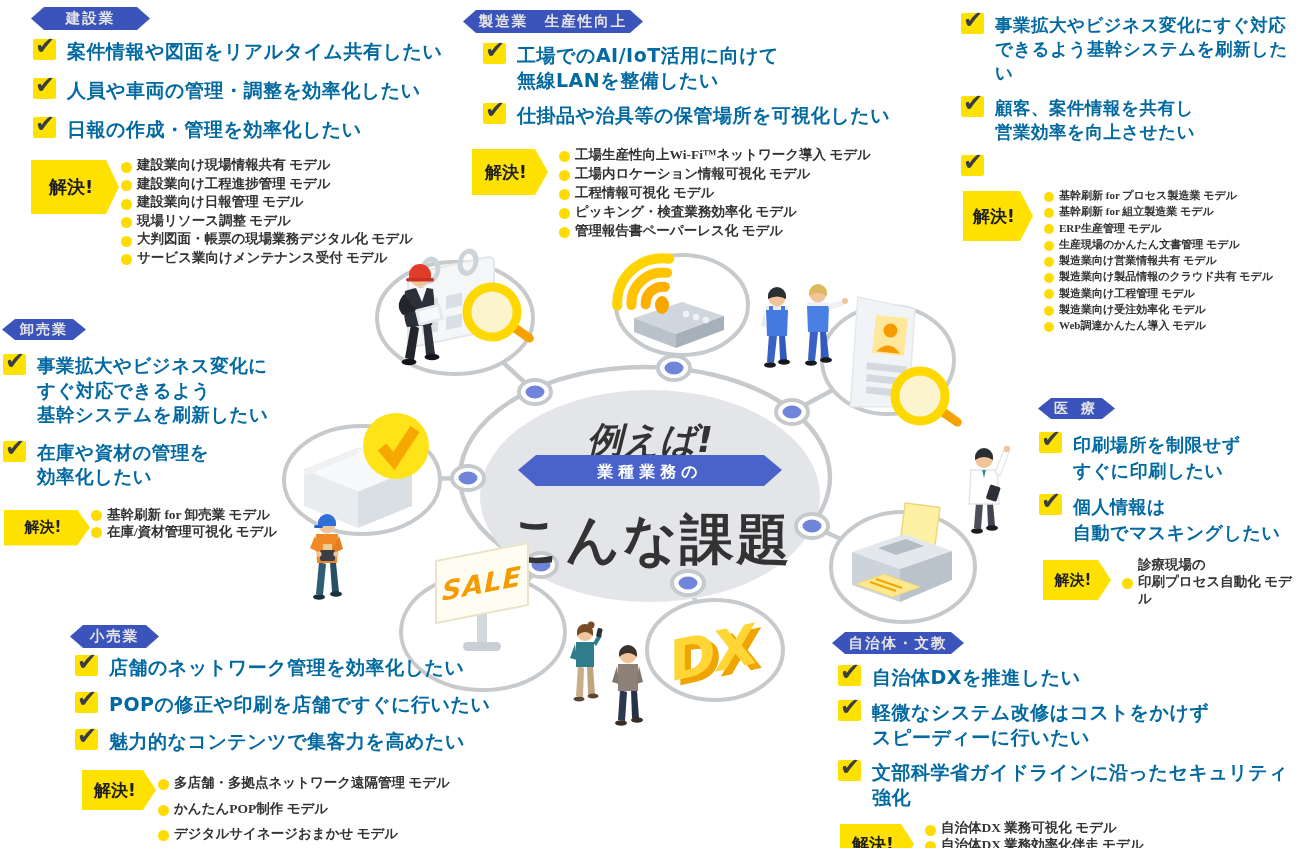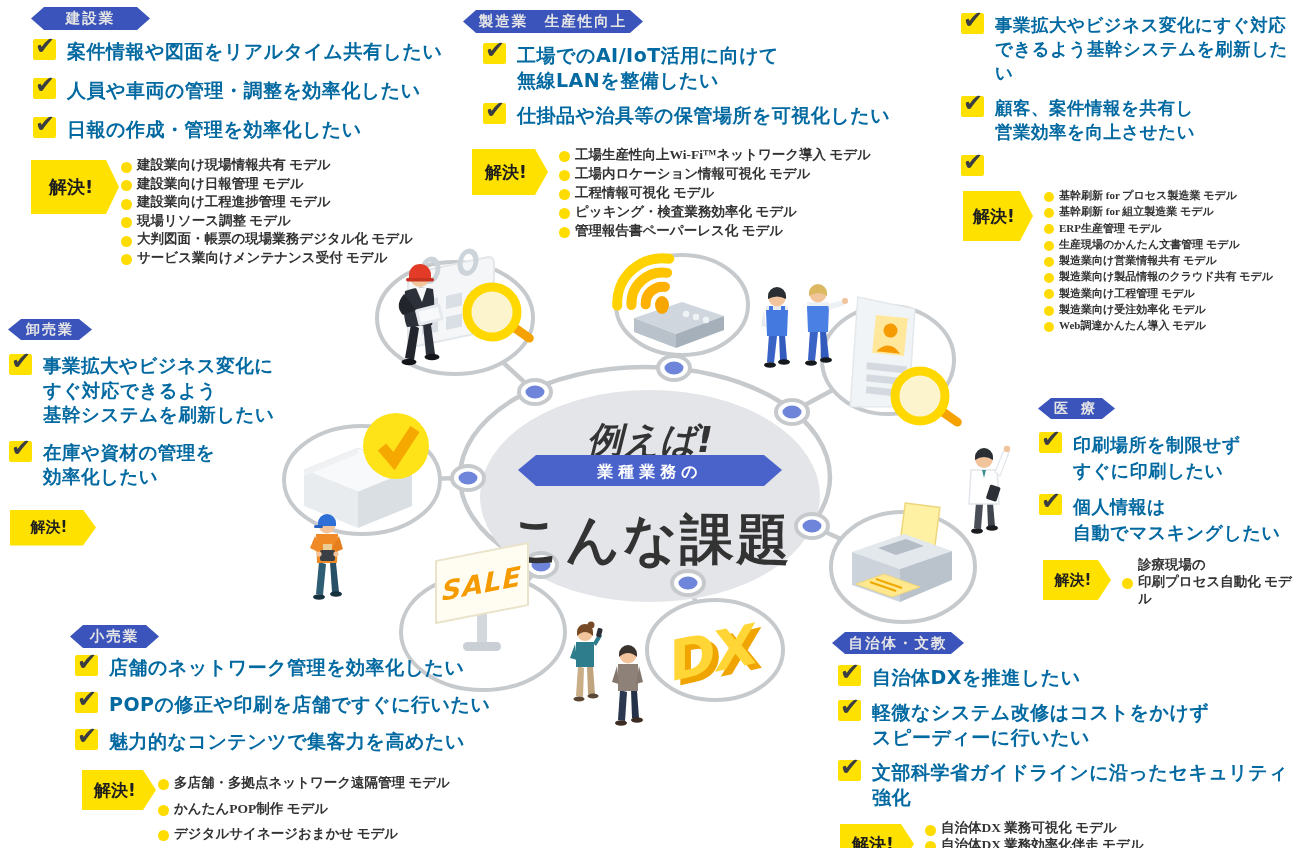--- a/index.html
+++ b/index.html
@@ -42,21 +42,21 @@
   .sec-mfginfo{left:958px;top:4px;}
   .sec-mfginfo .pill{width:216px;height:22px;}
   .sec-mfginfo .items{margin-left:3px;margin-top:9px;}
   .sec-mfginfo .itx{font-size:17.5px;line-height:24px;}
   .sec-mfginfo .item{margin-bottom:11px;}
   .sec-mfginfo .solve{margin-left:5px;margin-top:9px;}
   .sec-mfginfo .solve-label{width:62px;height:50px;}
   .sec-mfginfo .sol{font-size:11px;line-height:16.3px;}
   .sec-mfginfo .sol::before{width:10px;height:10px;margin-top:3px;}
 
-  .sec-wholesale{left:8px;top:319px;}
+  .sec-wholesale{left:2px;top:319px;}
   .sec-wholesale .pill{width:84px;height:21px;font-size:14px;}
   .sec-wholesale .items{margin-left:1px;margin-top:14px;}
   .sec-wholesale .itx{font-size:18.5px;line-height:24.5px;}
   .sec-wholesale .item{margin-bottom:13px;}
   .sec-wholesale .solve{margin-left:2px;margin-top:16px;}
   .sec-wholesale .solve-label{width:78px;height:36px;font-size:15px;}
   .sec-wholesale .solve-list{margin-left:1px;}
   .sec-wholesale .sol{line-height:17px;}
 
   .sec-medical{left:1038px;top:398px;}
@@ -367,24 +367,24 @@
           <span class="itx">日報の作成・管理を効率化したい</span>
         </div>
       </div>
     <div class="solve">
       <div class="solve-label">解決!</div>
       <div class="solve-list">
           <div class="sol">
             <span class="stx">建設業向け現場情報共有 モデル</span>
           </div>
           <div class="sol">
+            <span class="stx">建設業向け工程進捗管理 モデル</span>
+          </div>
+          <div class="sol">
             <span class="stx">建設業向け日報管理 モデル</span>
-          </div>
-          <div class="sol">
-            <span class="stx">建設業向け工程進捗管理 モデル</span>
           </div>
           <div class="sol">
             <span class="stx">現場リソース調整 モデル</span>
           </div>
           <div class="sol">
             <span class="stx">大判図面・帳票の現場業務デジタル化 モデル</span>
           </div>
           <div class="sol">
             <span class="stx">サービス業向けメンテナンス受付 モデル</span>
           </div>
@@ -487,20 +487,28 @@
 基幹システムを刷新したい</span>
         </div>
         <div class="item">
           <span class="cb">✔</span>
           <span class="itx">在庫や資材の管理を
 効率化したい</span>
         </div>
       </div>
     <div class="solve">
       <div class="solve-label">解決!</div>
+      <div class="solve-list">
+          <div class="sol">
+            <span class="stx">基幹刷新 for 卸売業 モデル</span>
+          </div>
+          <div class="sol">
+            <span class="stx">在庫/資材管理可視化 モデル</span>
+          </div>
+        </div>
     </div>
   </section>
 
   <section class="sec sec-medical">
     <div class="pill">医 療</div>
     <div class="items">
         <div class="item">
           <span class="cb">✔</span>
           <span class="itx">印刷場所を制限せず
 すぐに印刷したい</span>

